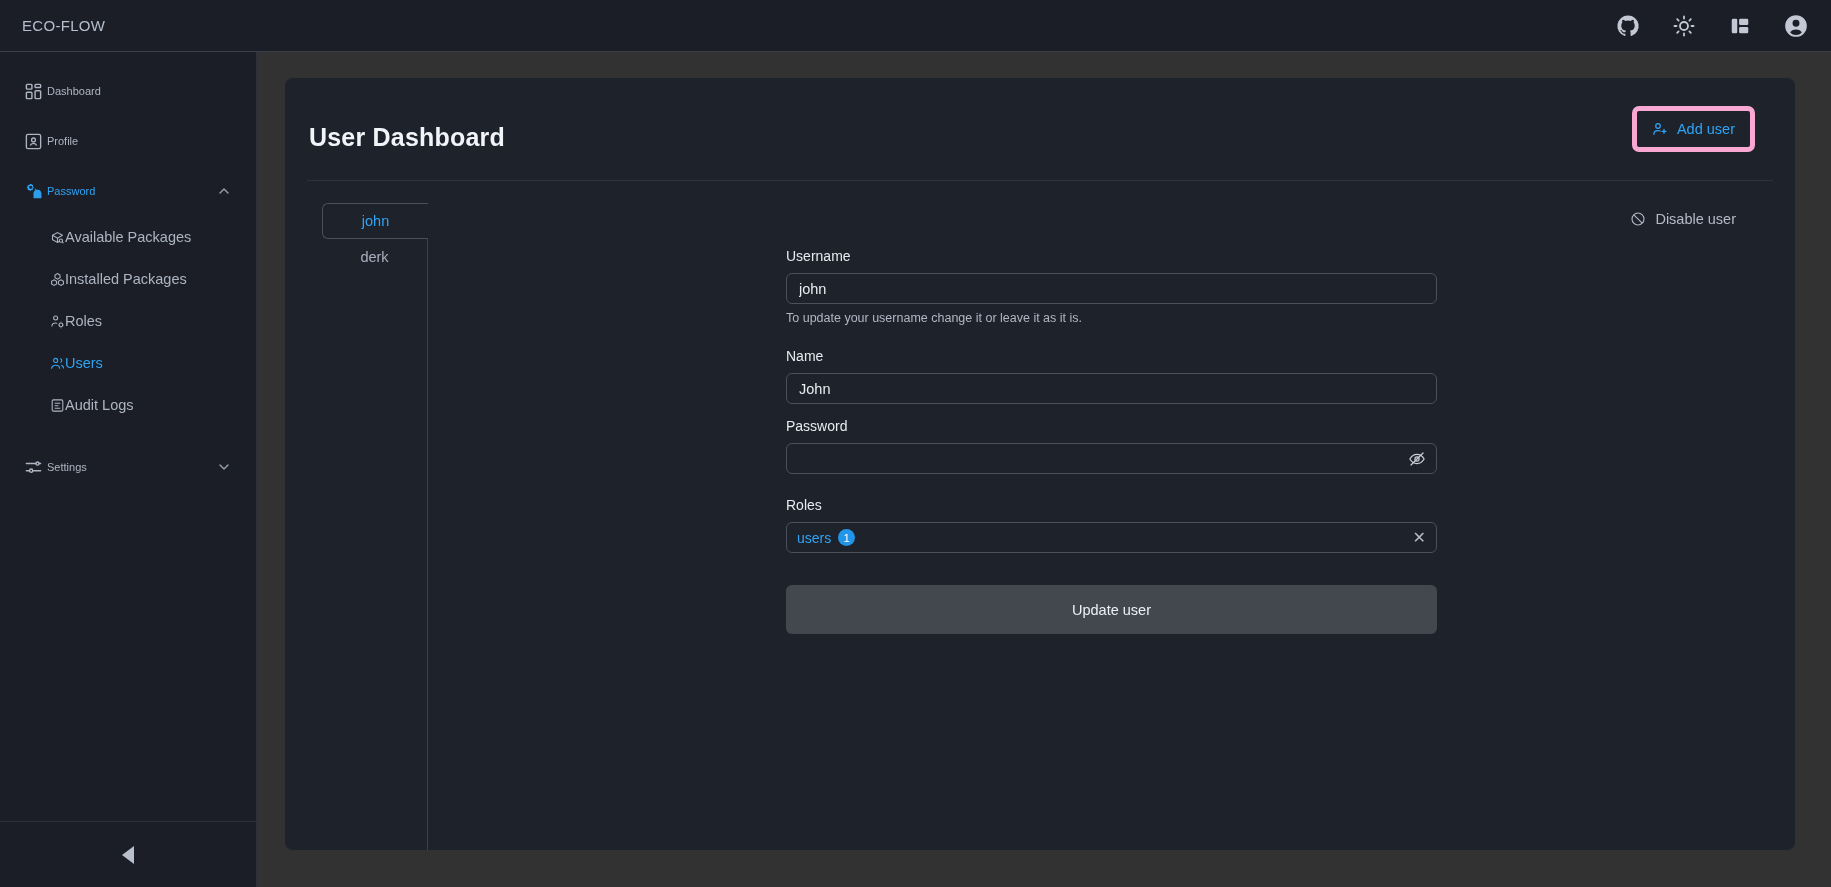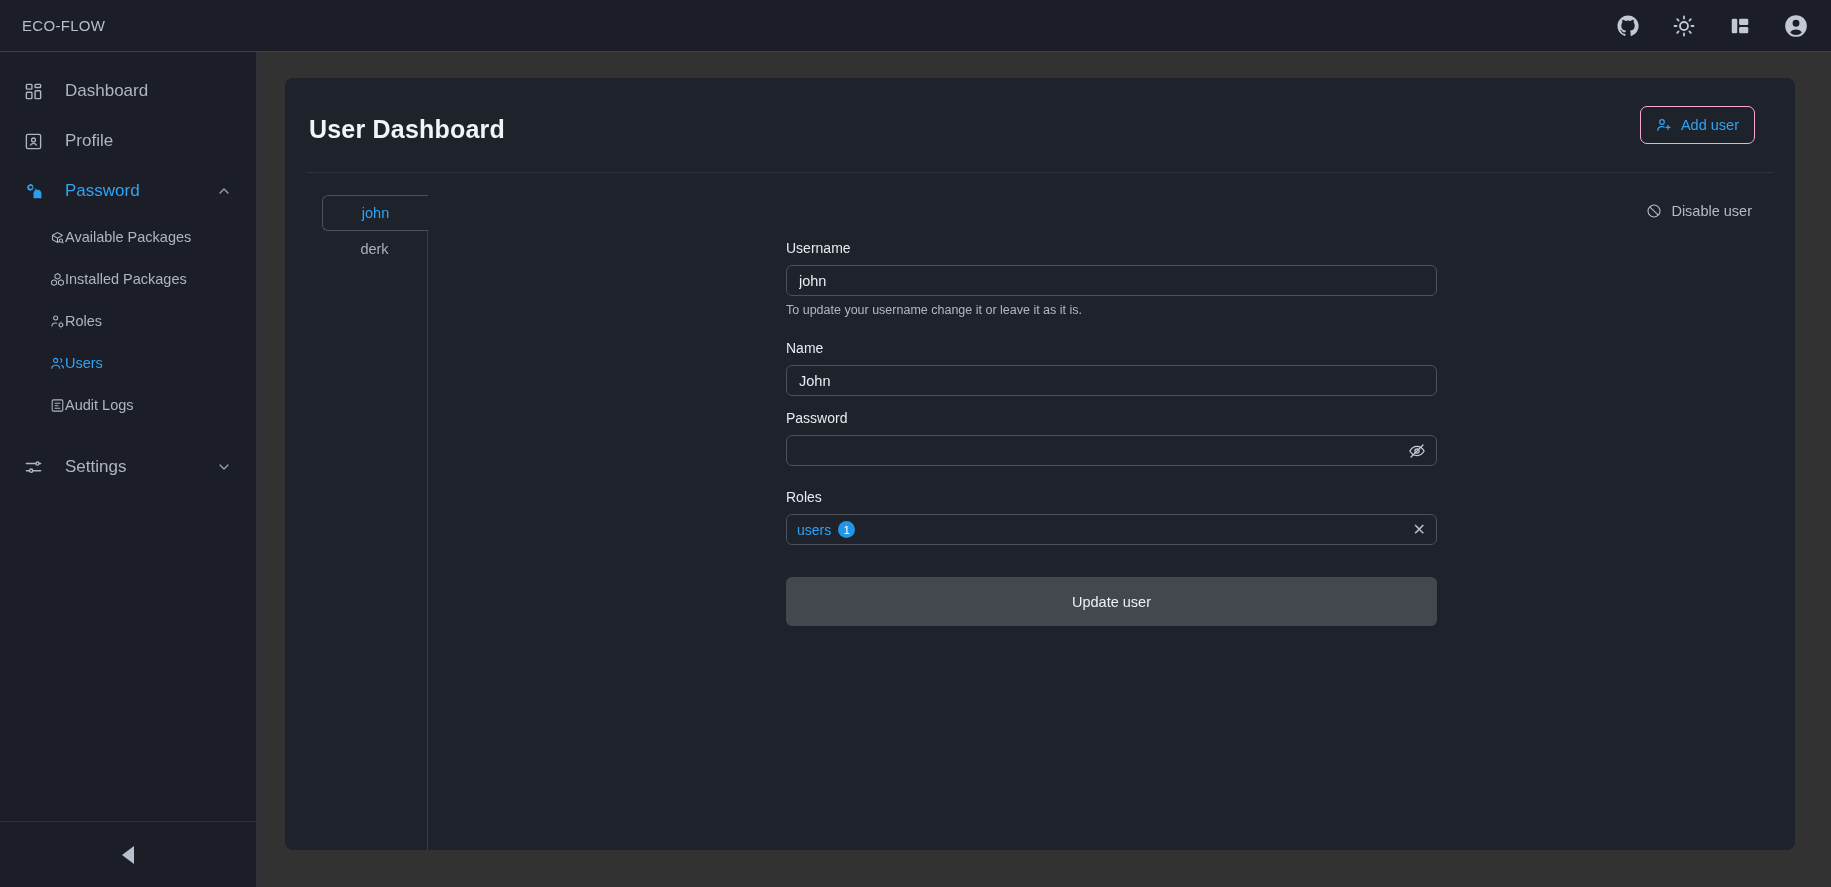--- a/index.html
+++ b/index.html
@@ -38,22 +38,22 @@
     width: 257px; min-width: 257px;
     background: #1b1e26;
     border-right: 1px solid #2b303b;
     display: flex; flex-direction: column;
     position: relative;
   }
   .nav { padding-top: 14px; flex: 1; }
   .nav-item {
     display: flex; align-items: center;
     height: 50px; padding: 0 24px;
-    color: #aeb5c2; font-size: 17px; cursor: pointer;
-    gap: 22px;
+    color: #aeb5c2; font-size: 11px; cursor: pointer;
+    gap: 4px;
   }
   .nav-item .nicon { width: 19px; height: 19px; display:flex; align-items:center; justify-content:center; flex:0 0 19px; }
   .nav-item .nicon svg { display:block; }
   .nav-item.accent { color: #2fa4f5; }
   .nav-item.accent .nicon { color: #2fa4f5; }
   .nav-label { flex: 1; }
   .chev { width: 16px; height: 16px; color: #9aa2b1; display:flex; }
   .subnav-item {
     display: flex; align-items: center;
     height: 42px; padding: 0 32px 0 50px;
@@ -88,21 +88,21 @@
     display: flex; flex-direction: column;
   }
   .card-head {
     display: flex; align-items: flex-end;
     padding: 28px 40px 0 24px;
   }
   .page-title { color: #f2f4f8; font-size: 25px; font-weight: bold; letter-spacing: .2px; }
   .add-user-btn {
     margin-left: auto;
     display: flex; align-items: center; gap: 9px;
-    border: 1px solid #f9a8d4;
+    border: 5px solid #f9a8d4;
     border-radius: 7px;
     color: #2fa4f5; background: transparent;
     font-size: 14.5px; font-family: inherit;
     padding: 10px 15px; cursor: pointer;
   }
   .card-divider { height: 1px; background: #2e333d; margin: 28px 22px 0 22px; }
 
   .body-row { display: flex; flex: 1; min-height: 0; padding-top: 22px; }
 
   
@@ -123,21 +123,21 @@
     border-right: none;
     border-radius: 6px 0 0 6px;
     background: #1e222b;
     margin-right: -1px;
     position: relative; z-index: 2;
   }
 
   
   .form-area { flex: 1; display: flex; flex-direction: column; align-items: center; position: relative; }
   .disable-row {
-    position: absolute; top: 8px; right: 43px;
+    position: absolute; top: 8px; right: 59px;
     display: flex; align-items: center; gap: 9px;
     color: #b4bbc8; font-size: 14.5px; cursor: pointer;
   }
   .form { width: 651px; margin-top: 45px; }
   .field { margin-bottom: 14px; }
   .flabel { color: #e7eaf0; font-size: 14px; display: block; margin-bottom: 9px; }
   .finput {
     width: 100%; height: 31px;
     background: #1e222b;
     border: 1px solid #4a505c;

